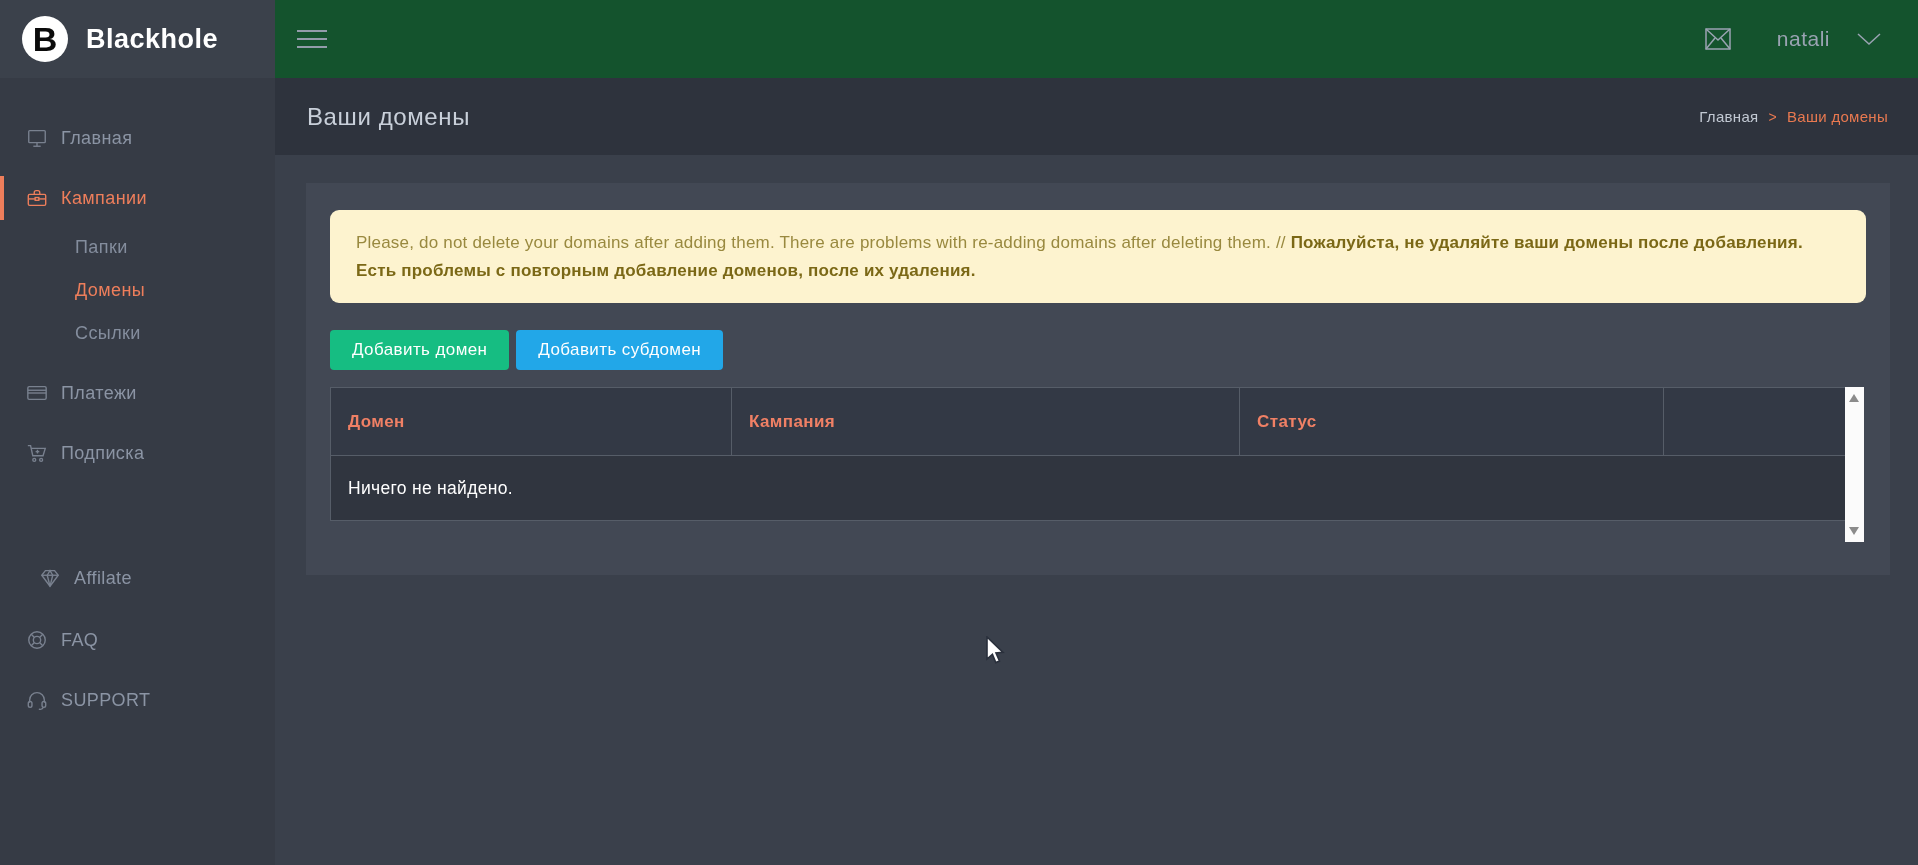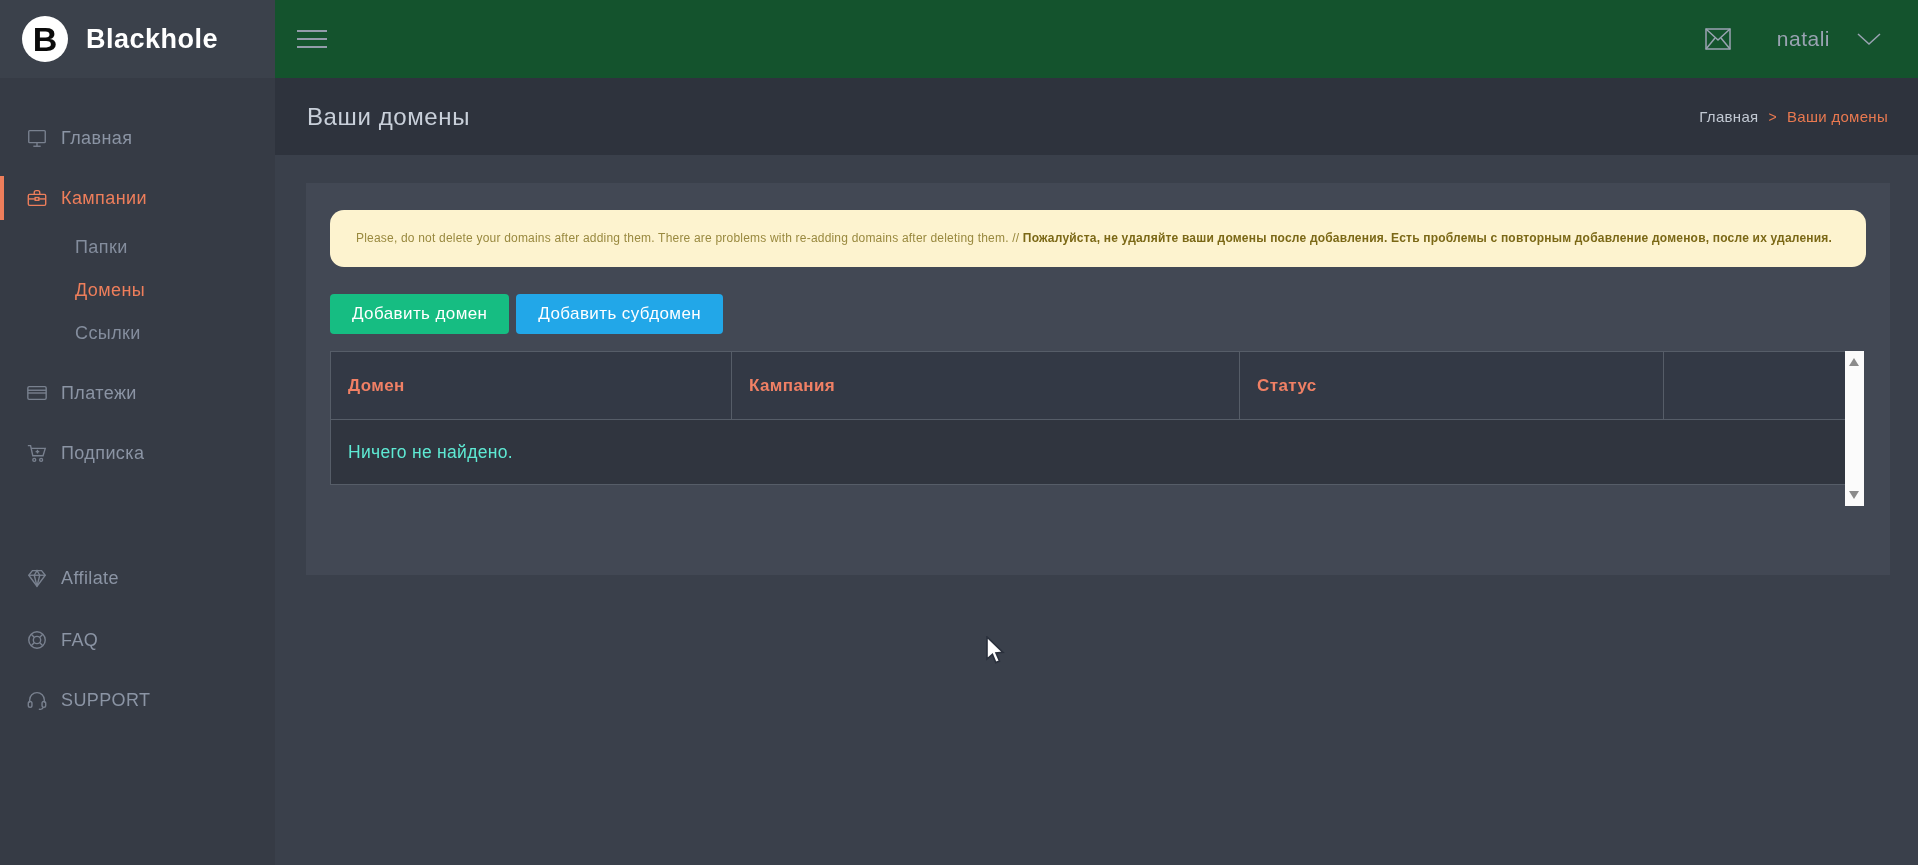--- a/index.html
+++ b/index.html
@@ -51,39 +51,39 @@
   .active-bar {
     position:absolute; left:0; top:2px; bottom:2px; width:4px; background:#ee7e5b;
   }
   .nav-sub {
     height:40px; display:flex; align-items:center; cursor:pointer;
     color:#848d9d; font-size:18px; letter-spacing:0.4px;padding-left:14px;
   }
   .nav-sub .nav-label { margin-left:61px; }
   .nav-sub.active { color:#ee7e5b; }
   .mt12 { margin-top:12px; } .mt5 { margin-top:5px; } .mt3 { margin-top:3px; }
-  .mt16 { margin-top:16px; } .mt77 { margin-top:77px; } .mt14 { margin-top:14px; }
+  .mt16 { margin-top:16px; } .mt77 { margin-top:77px;margin-left:13px; } .mt14 { margin-top:14px; }
 
   
   .page-header {
     height:77px; background:#2e333d; display:flex; align-items:center;
     padding:0 30px 0 32px;
   }
   .page-title { color:#c9d0da; font-size:24px; letter-spacing:0.6px; font-weight:normal; }
   .breadcrumb { margin-left:auto; font-size:15px; display:flex; align-items:center; letter-spacing:0.3px; }
   .crumb-home { color:#c2c9d3; cursor:pointer; }
   .crumb-sep { color:#e97950; margin:0 10px; font-size:14px; }
   .crumb-current { color:#e97950; }
 
   
   .content { padding:28px 28px 0 31px; }
   .card { background:#424854; width:1584px; height:392px; padding:27px 24px 22px 24px; }
 
   .alert {
-    background:#fdf3cf; border-radius:14px; padding:19px 26px; font-size:12px;
+    background:#fdf3cf; border-radius:9px; padding:19px 26px; font-size:17px;
     line-height:1.62; color:#99893f; margin-bottom:27px; letter-spacing:0.2px;
   }
   .alert .alert-ru { font-weight:bold; color:#7b6816; }
 
   .btn-row { display:flex; margin-bottom:17px; }
   .btn {
     height:40px; border:none; border-radius:4px; color:#ffffff; font-size:17px;
     padding:0 22px; cursor:pointer; letter-spacing:0.4px;
     font-family:"Liberation Sans", sans-serif;
   }
@@ -95,21 +95,21 @@
   .domains-table {
     width:1515px; border-collapse:collapse; table-layout:fixed;
     background:#30353f;
   }
   .domains-table th, .domains-table td { border:1px solid #565d68; }
   .domains-table th {
     height:68px; background:#333945; color:#f08065; font-size:17px; font-weight:bold;
     text-align:left; padding-left:17px; letter-spacing:0.4px;
   }
   .domains-table td {
-    height:65px; color:#5eead4; font-size:17.5px; padding-left:17px; letter-spacing:0.3px;
+    height:65px; color:#ffffff; font-size:17.5px; padding-left:17px; letter-spacing:0.3px;
   }
   .col1 { width:401px; } .col2 { width:508px; } .col3 { width:424px; } .col4 { width:182px; }
 
   .scrollbar {
     position:absolute; top:0; left:1515px; width:19px; height:155px; background:#fbfbfb;
   }
   .sb-arrow-up {
     position:absolute; top:7px; left:4px; width:0; height:0;
     border-left:5.5px solid transparent; border-right:5.5px solid transparent;
     border-bottom:8px solid #8b8b8b; cursor:pointer;

